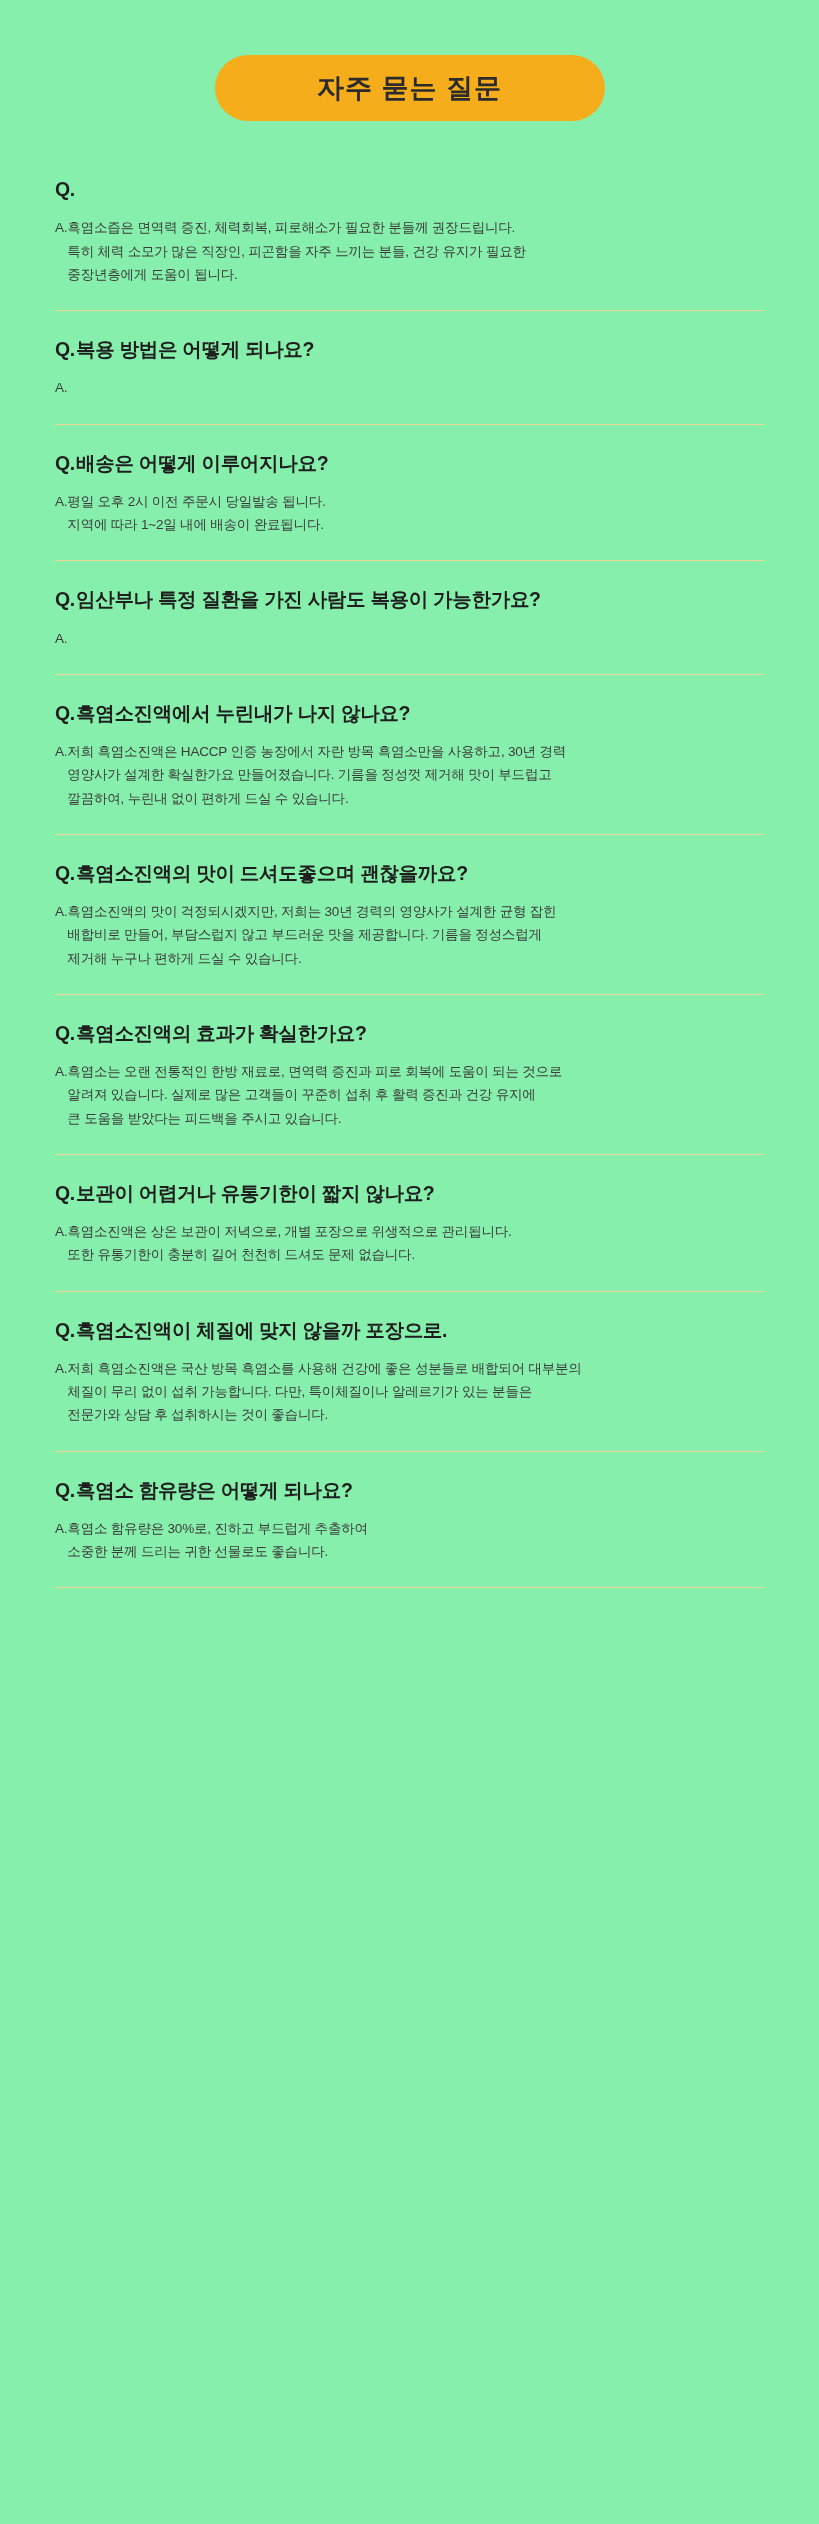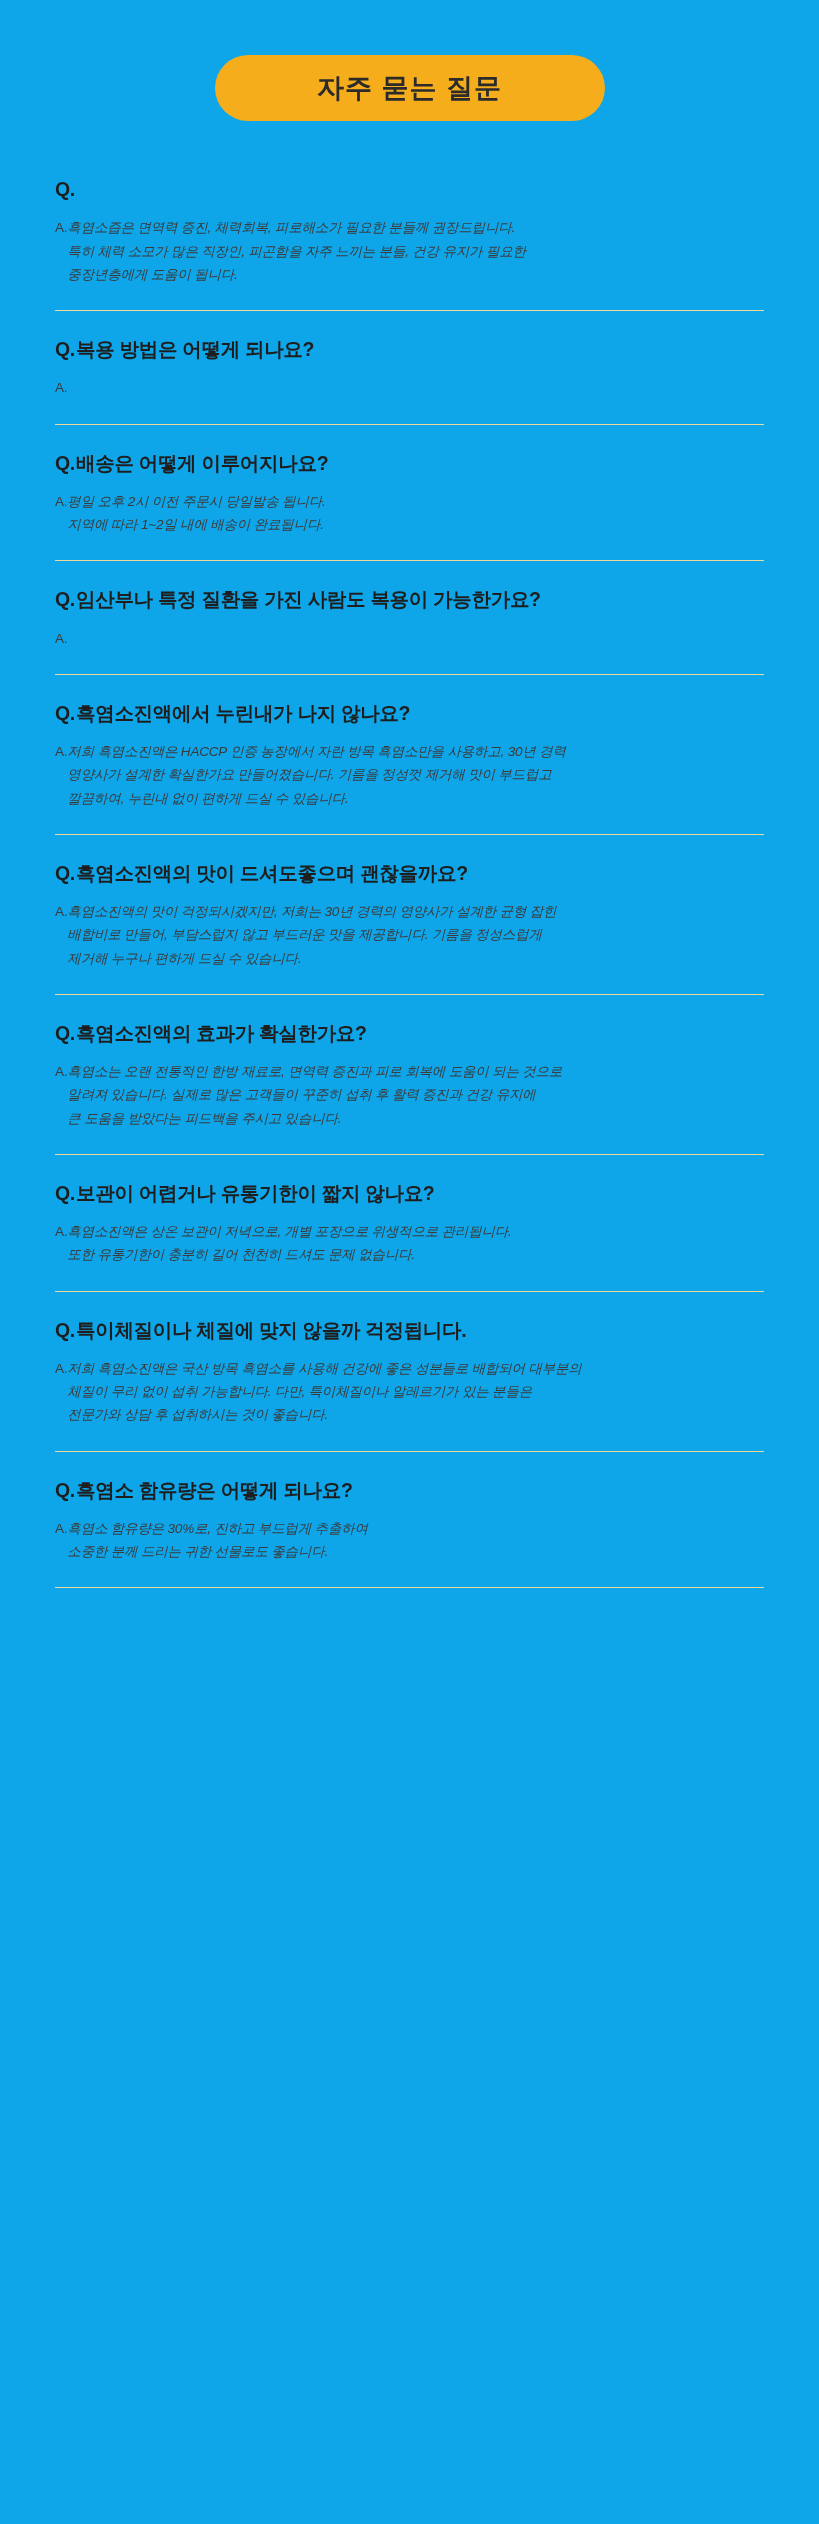--- a/index.html
+++ b/index.html
@@ -10,21 +10,21 @@
   body {
     width: 819px;
     min-height: 2524px;
     font-family: "Liberation Sans", sans-serif;
     color: #232323;
     -webkit-font-smoothing: antialiased;
   }
   .page {
     width: 819px;
     min-height: 2524px;
-    background: #0ea5e9;
+    background: #86efac;
     box-sizing: border-box;
     padding: 0 55px;
     position: relative;
   }
   .header-wrap {
     padding-top: 55px;
     display: flex;
     justify-content: center;
   }
   .title-pill {
@@ -75,21 +75,20 @@
     letter-spacing: -0.2px;
   }
   .a-mark {
     font-size: 13.5px;
     color: #3b3b3b;
     white-space: pre;
     line-height: 1.72;
   }
   .a-text {
     white-space: pre-line;
-    font-style: italic;
   }
   .footer-space {
     height: 40px;
   }
 </style>
 </head>
 <body>
 
 <div class="page">
 
@@ -181,21 +180,21 @@
         </div>
         <div class="a-row">
           <span class="a-mark">A.</span>
           <span class="a-text">흑염소진액은 상온 보관이 저녁으로, 개별 포장으로 위생적으로 관리됩니다.
 또한 유통기한이 충분히 길어 천천히 드셔도 문제 없습니다.</span>
         </div>
       </div>
       <div class="faq-item">
         <div class="q-row">
           <span class="q-mark">Q.</span>
-          <span>특이체질이나 체질에 맞지 않을까 걱정됩니다.</span>
+          <span>흑염소진액이 체질에 맞지 않을까 포장으로.</span>
         </div>
         <div class="a-row">
           <span class="a-mark">A.</span>
           <span class="a-text">저희 흑염소진액은 국산 방목 흑염소를 사용해 건강에 좋은 성분들로 배합되어 대부분의
 체질이 무리 없이 섭취 가능합니다. 다만, 특이체질이나 알레르기가 있는 분들은
 전문가와 상담 후 섭취하시는 것이 좋습니다.</span>
         </div>
       </div>
       <div class="faq-item">
         <div class="q-row">

